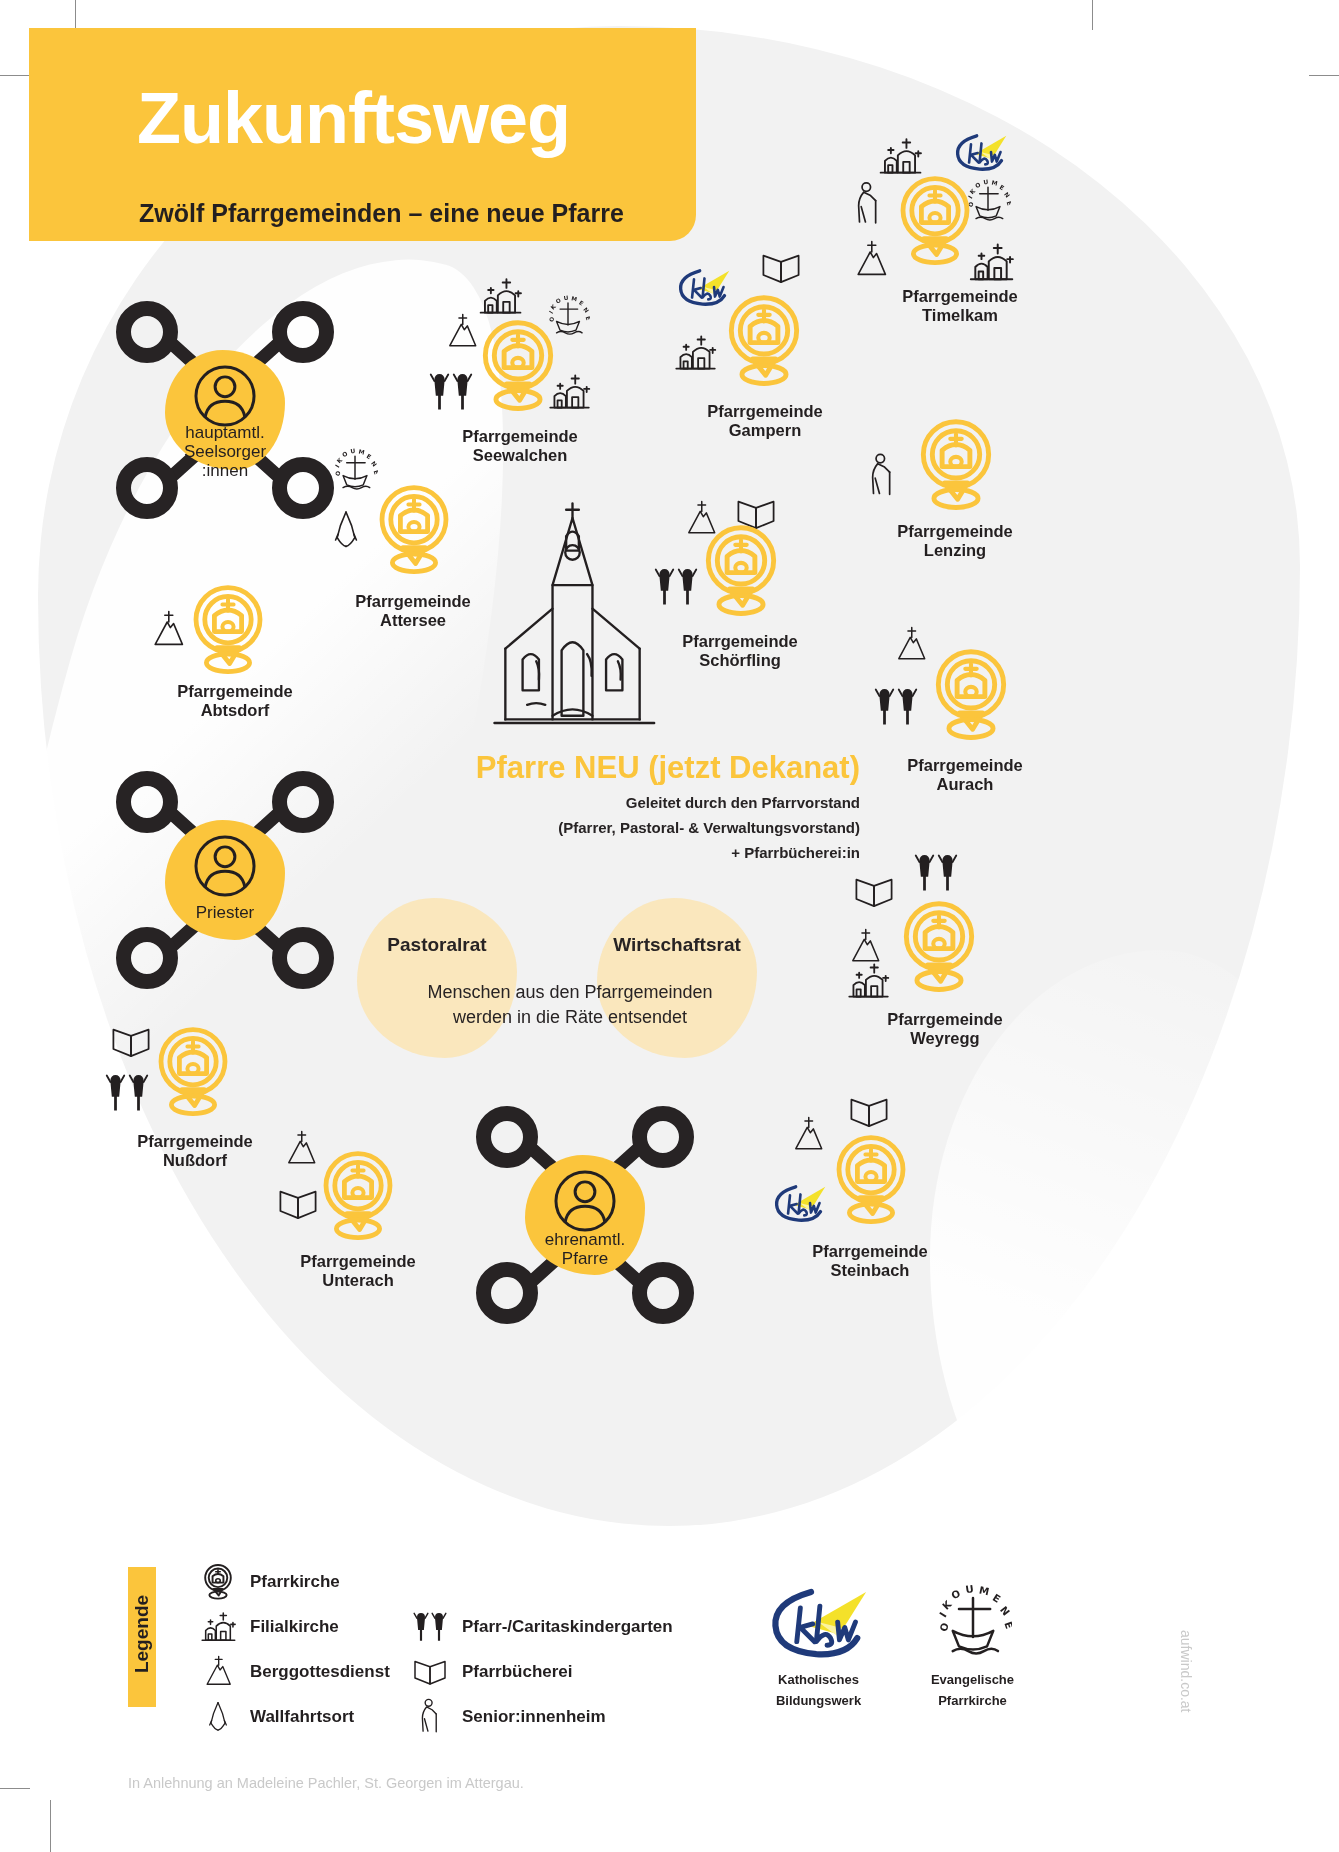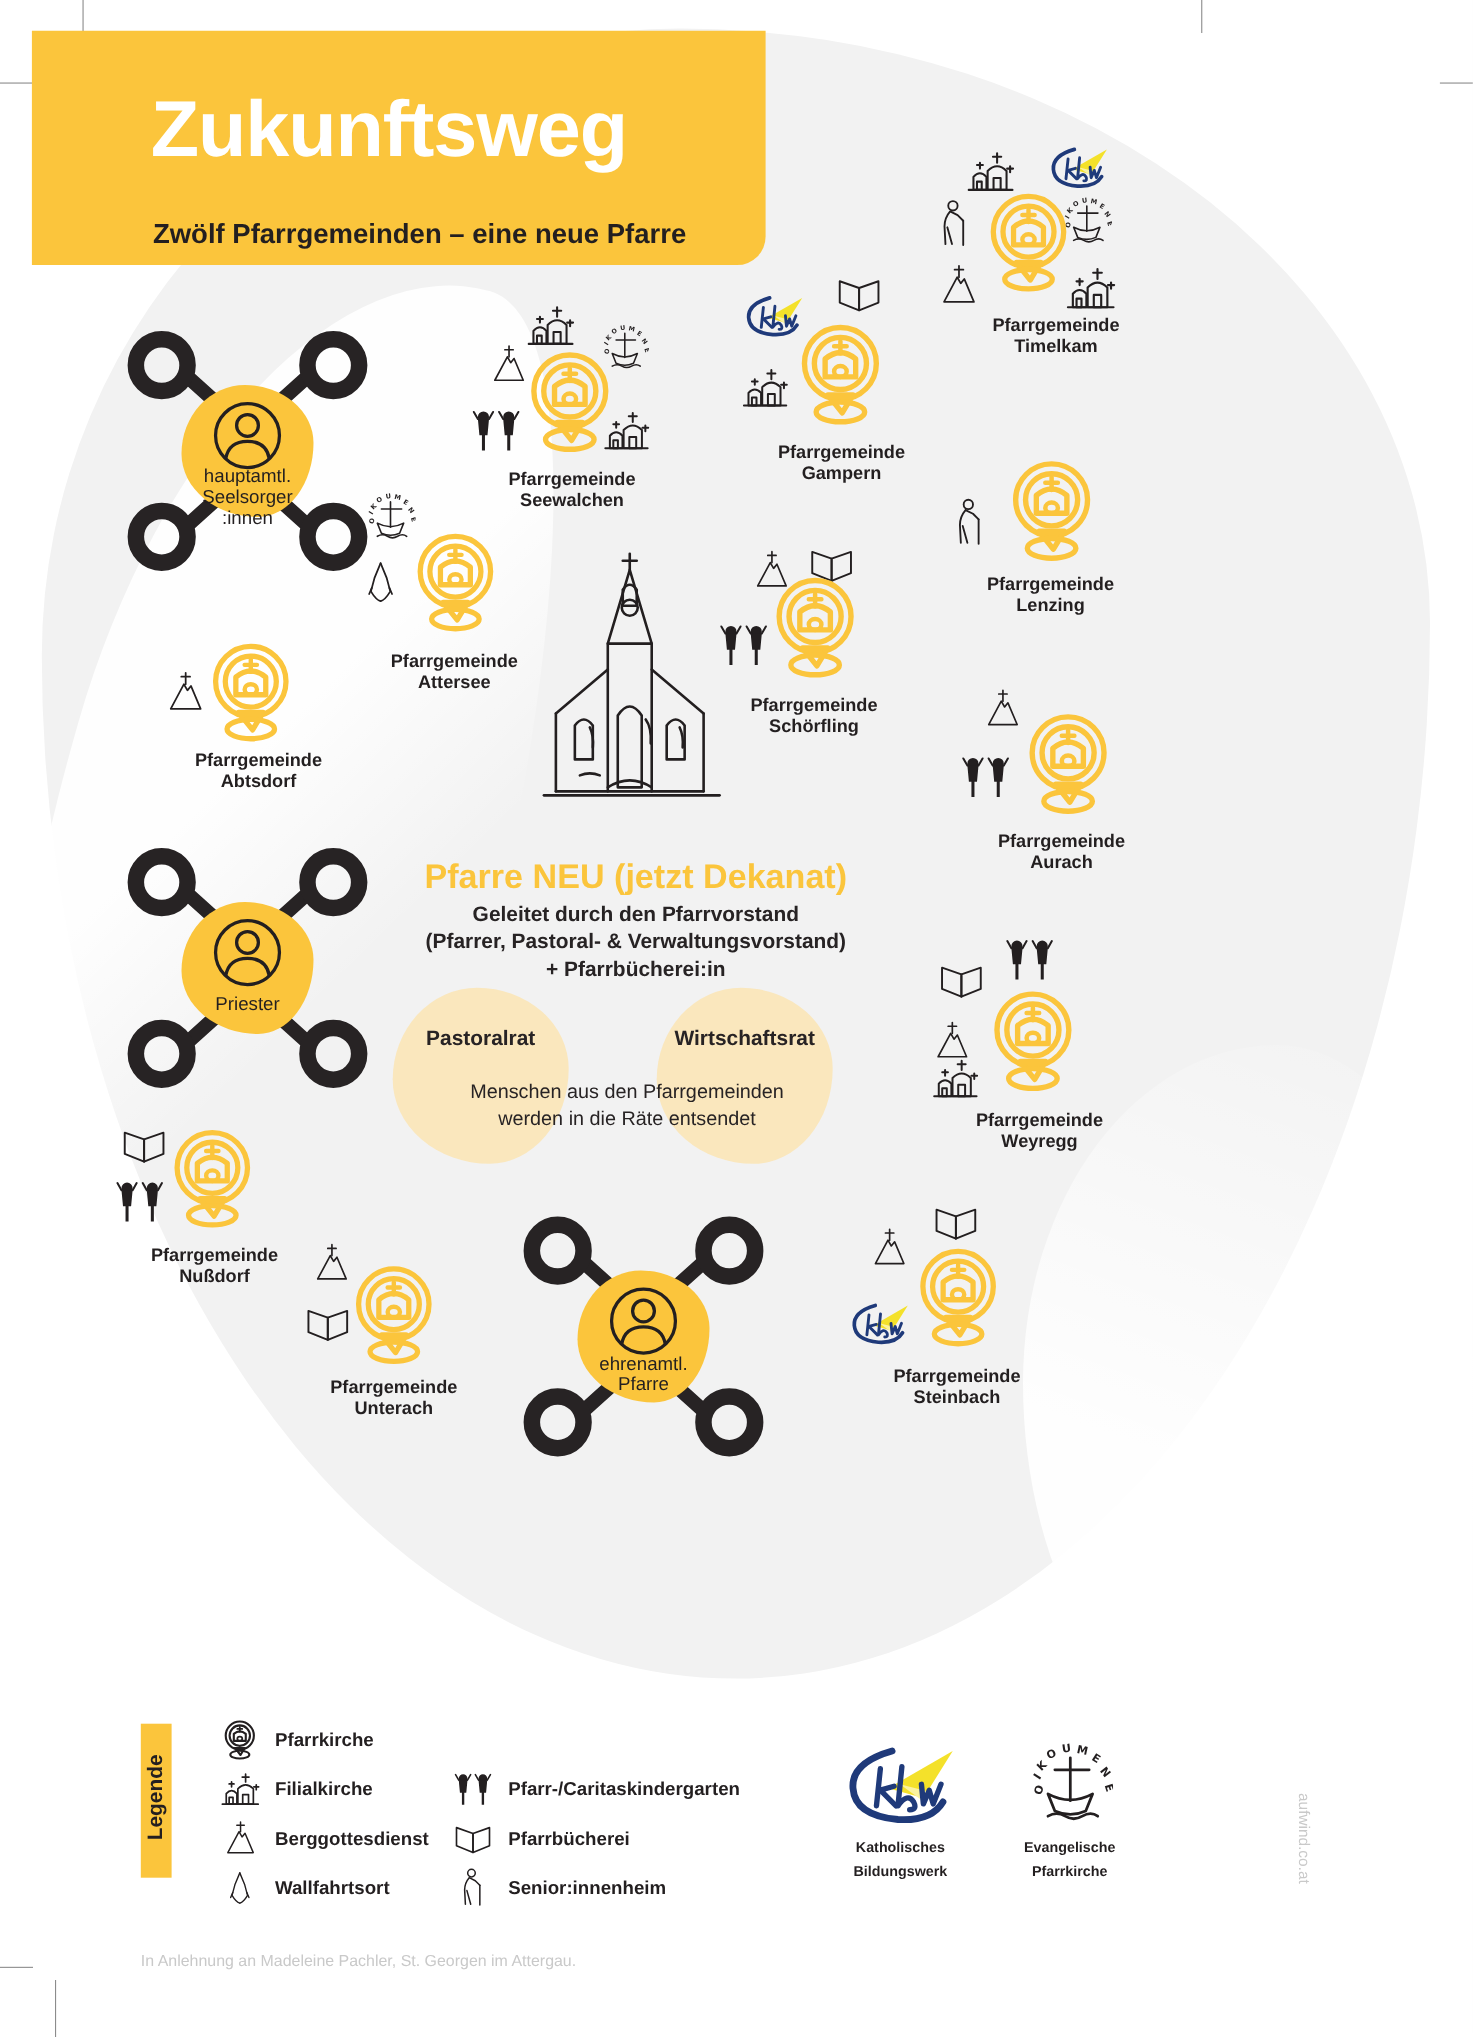--- a/index.html
+++ b/index.html
@@ -74,25 +74,25 @@
     font-size:17px;line-height:19px;font-weight:normal;color:#231f20;z-index:5;
   }
   
   .parish{position:absolute;z-index:6;}
   .parish .plabel{
     text-align:center;font-size:16.5px;line-height:19px;font-weight:bold;color:#231f20;
     white-space:nowrap;
   }
   
   .centerchurch{position:absolute;left:480px;top:498px;width:185px;height:245px;z-index:6;}
-  .centertext{position:absolute;left:318px;top:750px;width:520px;text-align:center;z-index:6;margin-top:29px;}
+  .centertext{position:absolute;left:340px;top:750px;width:520px;text-align:right;z-index:6;}
   .centertext .ctitle{
     font-size:31px;line-height:36px;font-weight:bold;color:#fbc53c;margin-bottom:4px;
   }
-  .centertext .cline{font-size:19px;line-height:25px;font-weight:bold;color:#272324;}
+  .centertext .cline{font-size:15px;line-height:25px;font-weight:bold;color:#272324;}
   
   .council{
     position:absolute;z-index:5;background:#fae7bd;
     border-radius:48% 52% 45% 55%/52% 46% 54% 48%;
   }
   .council .cname{
     position:absolute;top:36px;width:100%;text-align:center;
     font-size:19px;font-weight:bold;color:#272324;
   }
   .council-note{

